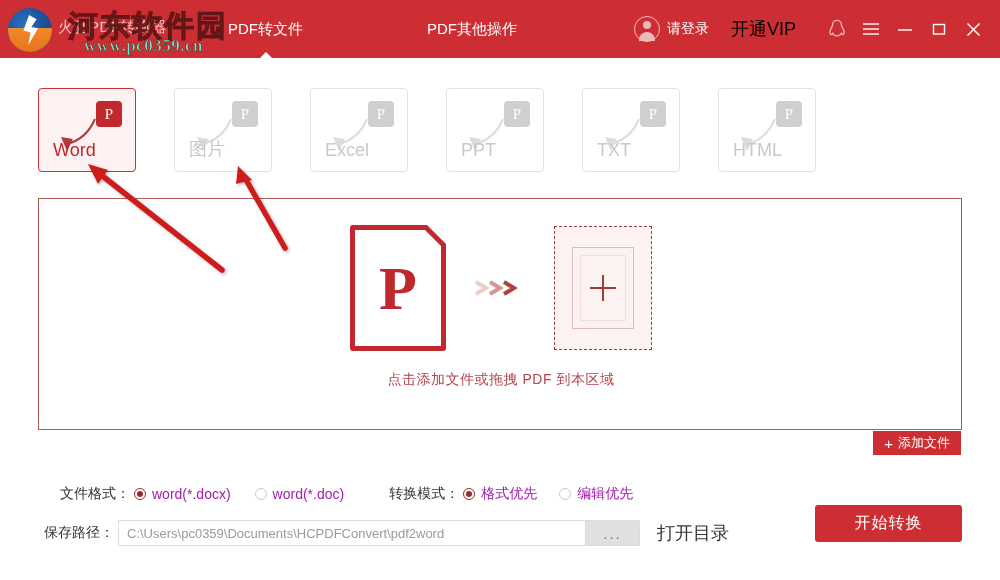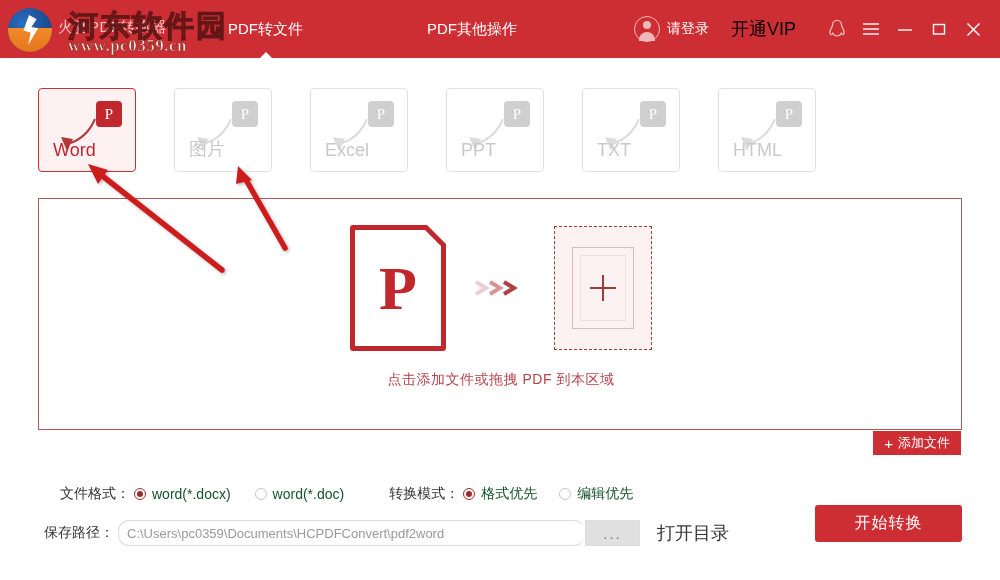--- a/index.html
+++ b/index.html
@@ -52,24 +52,24 @@
   }
   
   .wm-main {
     position: absolute; left: 68px; top: 6px;
     font-size: 30px; font-weight: bold; letter-spacing: 2px;
     color: #c21b1b;
     -webkit-text-stroke: 1px #5a1515;
     opacity: .92; white-space: nowrap; pointer-events: none;
   }
   .wm-url {
-    position: absolute; left: 68px; top: 36px;
+    position: absolute; left: 84px; top: 36px;
     font-family: "Liberation Serif", "DejaVu Serif", serif;
     font-size: 17px; font-weight: bold; letter-spacing: .5px;
-    color: #e5e5e5;
+    color: #5eead4;
     -webkit-text-stroke: .6px #8a1d0c;
     white-space: nowrap; pointer-events: none;
   }
 
   .navtabs { position: absolute; left: 210px; top: 0; height: 58px; display: flex; align-items: center; }
   .navtab {
     position: relative; height: 58px; display: flex; align-items: center;
     padding: 0 18px; color: #ffffff; font-size: 15px; cursor: pointer;
     white-space: nowrap;
   }
@@ -204,21 +204,21 @@
     width: 12px; height: 12px; border-radius: 50%;
     border: 1px solid #c8c8c8; background: #ffffff;
     margin-right: 6px; position: relative; flex: 0 0 auto;
   }
   .radio.sel .dot { border-color: #9e2b2b; }
   .radio.sel .dot::after {
     content: ""; position: absolute; left: 50%; top: 50%;
     transform: translate(-50%,-50%);
     width: 6px; height: 6px; border-radius: 50%; background: #9e2b2b;
   }
-  .radio .rtxt { font-size: 14px; color: #14532d; }
+  .radio .rtxt { font-size: 14px; color: #a21caf; }
   #path-input {
     width: 467px; height: 26px; border: 1px solid #dcdcdc; border-right: none;
     background: #ffffff; color: #9a9a9a; font-size: 13px;
     padding: 0 8px; font-family: "Liberation Sans", sans-serif;
     outline: none;
   }
   #browse-btn {
     width: 55px; height: 26px; border: 1px solid #dcdcdc;
     background: #e0e0e0; color: #777777; cursor: pointer;
     display: flex; align-items: center; justify-content: center;
@@ -427,21 +427,21 @@
     </span>
 
     <span class="radio" style="margin-left:22px">
       <span class="dot"></span>
       <span class="rtxt">编辑优先</span>
     </span>
   </div>
 
   <div class="frow" id="row-path">
     <span class="flabel">保存路径：</span>
-    <input id="path-input" type="text" readonly="" style="margin-left: 4px; border-radius: 11px;" value="C:\Users\pc0359\Documents\HCPDFConvert\pdf2word">
+    <input id="path-input" type="text" readonly="" style="margin-left: 4px;" value="C:\Users\pc0359\Documents\HCPDFConvert\pdf2word">
     <span id="browse-btn">...</span>
     <span id="opendir-link">打开目录</span>
   </div>
 
   <div id="start-btn">开始转换</div>
 
   <svg id="annotations">
     <defs>
       <filter id="sh" x="-30%" y="-30%" width="170%" height="170%">
         <feDropShadow dx="1.5" dy="1.5" stdDeviation="1.4" flood-color="#000000" flood-opacity="0.28"></feDropShadow>

